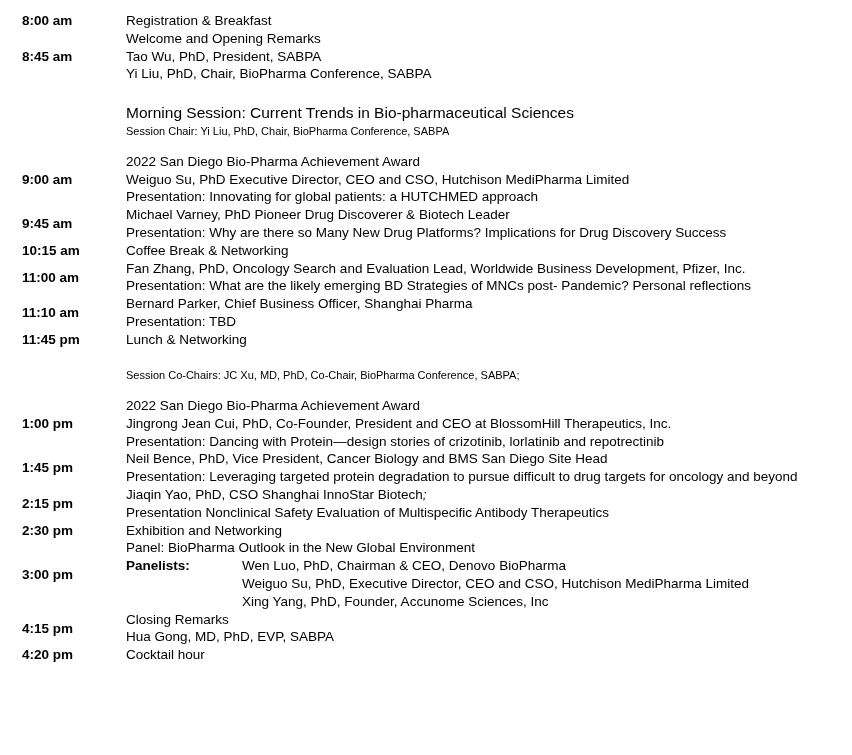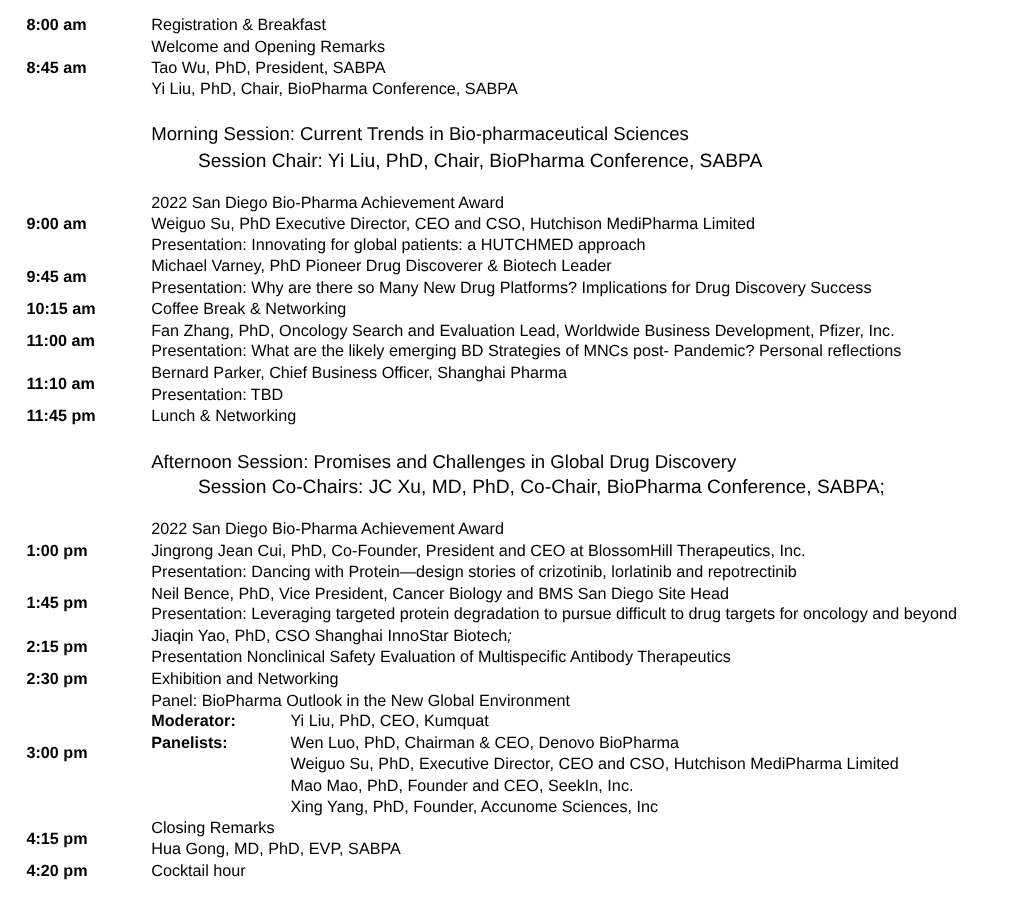--- a/index.html
+++ b/index.html
@@ -38,23 +38,22 @@
   .i { font-style: italic; }
   .spacer-lg { height: 19px; }
   .spacer-md { height: 14px; }
   .session-head {
     font-weight: bold;
     font-size: 15.5px;
     line-height: 1.38;
   }
   .session-sub {
     font-weight: bold;
-    font-size: 16px;
+    font-size: 11px;
     line-height: 1.38;
-    margin-left: 39px;
   }
   .panel-grid {
     display: flex;
     align-items: flex-start;
   }
   .panel-label {
     width: 100px;
     flex: 0 0 100px;
     font-weight: bold;
   }
@@ -130,21 +129,20 @@
     <div class="row">
       <div class="time">11:45 pm</div>
       <div class="content">
         <div><span class="b">Lunch &amp; Networking</span></div>
       </div>
     </div>
     <div class="spacer-lg"></div>
     <div class="row">
       <div class="time"></div>
       <div class="content">
-        <div class="session-head"><span class="b">Afternoon Session: Promises and Challenges in Global Drug Discovery</span></div>
         <div class="session-sub"><span class="b">Session Co-Chairs: JC Xu, MD, PhD,</span><span class="b"> Co-Chair, BioPharma Conference, SABPA;</span></div>
       </div>
     </div>
     <div class="spacer-md"></div>
     <div class="row">
       <div class="time">1:00 pm</div>
       <div class="content">
         <div><span class="b">2022 San Diego Bio-Pharma Achievement Award</span></div>
         <div><span class="b">Jingrong Jean Cui, PhD,</span><span> Co-Founder, President and CEO at BlossomHill Therapeutics, Inc.</span></div>
         <div><span class="b">Presentation:</span><span>  Dancing with Protein—design stories of crizotinib, lorlatinib and repotrectinib</span></div>
@@ -167,30 +165,25 @@
     <div class="row">
       <div class="time">2:30 pm</div>
       <div class="content">
         <div><span class="b">Exhibition and Networking</span></div>
       </div>
     </div>
     <div class="row">
       <div class="time">3:00 pm</div>
       <div class="content">
         <div class="b">Panel: BioPharma Outlook in the New Global Environment</div>
-        <div class="panel-grid">
-          <div class="panel-label">Moderator:</div>
-          <div class="panel-items panel-indent"><span class="b">Yi Liu, PhD,</span><span> CEO, Kumquat</span></div>
-        </div>
         <div class="panel-grid">
           <div class="panel-label">Panelists:</div>
           <div class="panel-items panel-indent">
             <div><span class="b">Wen Luo, PhD,</span><span> Chairman &amp; CEO, Denovo BioPharma</span></div>
             <div><span class="b">Weiguo Su, PhD,</span><span> Executive Director, CEO and CSO, Hutchison MediPharma Limited</span></div>
-            <div><span class="b">Mao Mao, PhD,</span><span> Founder and CEO, SeekIn, Inc.</span></div>
             <div><span class="b">Xing Yang, PhD,</span><span> Founder, Accunome Sciences, Inc</span></div>
           </div>
         </div>
       </div>
     </div>
     <div class="row">
       <div class="time">4:15 pm</div>
       <div class="content">
         <div><span class="b">Closing Remarks</span></div>
         <div><span class="b">Hua Gong, MD, PhD</span><span>, EVP, SABPA</span></div>

